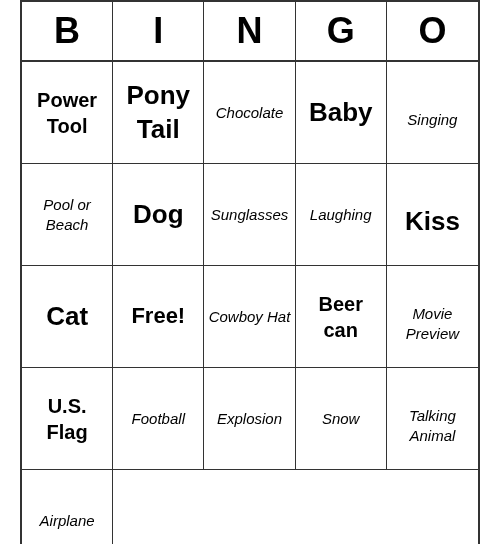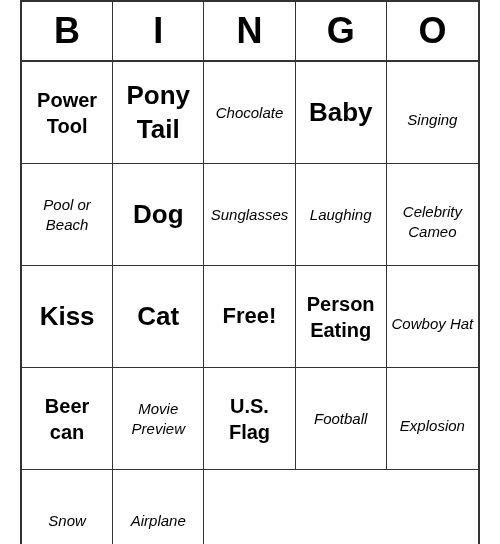--- a/index.html
+++ b/index.html
@@ -107,33 +107,27 @@
       <div class="bingo-cell">
         <span class="cell-text large">Dog</span>
       </div>
       <div class="bingo-cell">
         <span class="cell-text small">Sunglasses</span>
       </div>
       <div class="bingo-cell">
         <span class="cell-text small">Laughing</span>
       </div>
       <div class="bingo-cell">
-        <span class="cell-text small">Celebrity Cameo</span>
-      </div>
-      <div class="bingo-cell">
         <span class="cell-text large">Kiss</span>
       </div>
       <div class="bingo-cell">
         <span class="cell-text large">Cat</span>
       </div>
       <div class="bingo-cell">
         <span class="cell-text free">Free!</span>
-      </div>
-      <div class="bingo-cell">
-        <span class="cell-text medium">Person Eating</span>
       </div>
       <div class="bingo-cell">
         <span class="cell-text small">Cowboy Hat</span>
       </div>
       <div class="bingo-cell">
         <span class="cell-text medium">Beer can</span>
       </div>
       <div class="bingo-cell">
         <span class="cell-text small">Movie Preview</span>
       </div>
@@ -143,16 +137,19 @@
       <div class="bingo-cell">
         <span class="cell-text small">Football</span>
       </div>
       <div class="bingo-cell">
         <span class="cell-text small">Explosion</span>
       </div>
       <div class="bingo-cell">
         <span class="cell-text small">Snow</span>
       </div>
       <div class="bingo-cell">
+        <span class="cell-text small">Talking Animal</span>
+      </div>
+      <div class="bingo-cell">
         <span class="cell-text small">Airplane</span>
       </div>
     </div>
 </div>
 
 </body></html>

